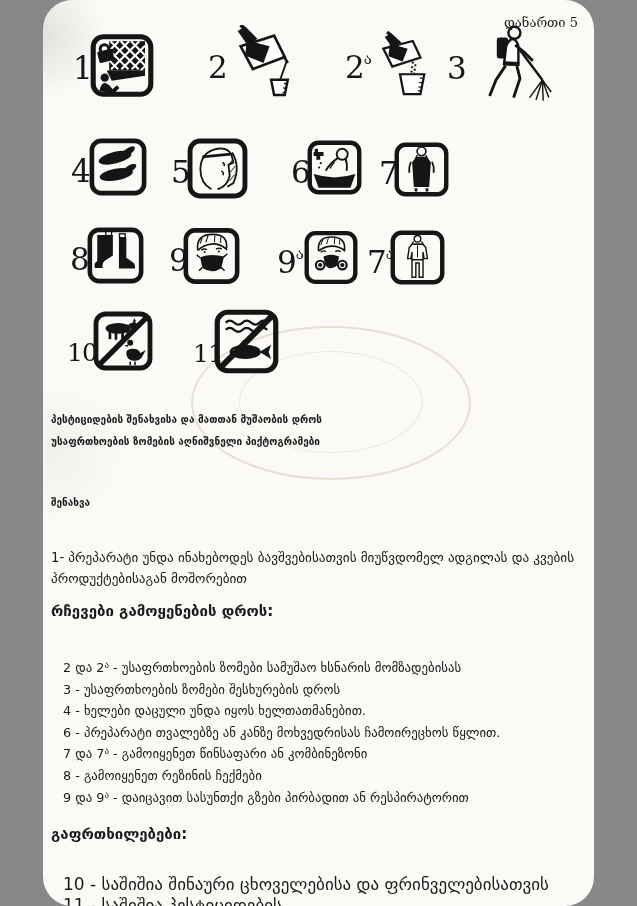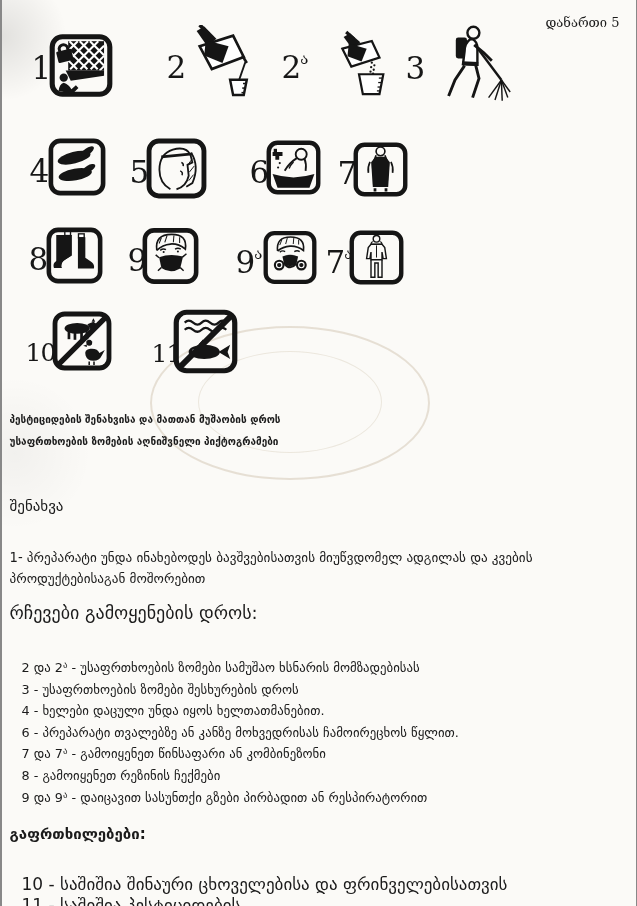--- a/index.html
+++ b/index.html
@@ -1,41 +1,42 @@
 <!DOCTYPE html>
 <html><head>
 <meta charset="utf-8">
 <style>
   html,body{margin:0;padding:0;}
   body{background:#888;}
   .page{
-    position:relative; width:634px; height:906px; margin:0 auto;
+    position:relative; width:551px; height:906px; margin:0 auto;
     background:
       radial-gradient(circle at 0% 4%, rgba(0,0,0,.10), transparent 6%),
       radial-gradient(circle at 2% 50%, rgba(0,0,0,.04), transparent 10%),
       linear-gradient(#fbfaf7,#fbfaf7);
     font-family:"DejaVu Sans", sans-serif;
     color:#1b1b1b;
     overflow:hidden;
+    border-radius:29px;
   }
   .annex{position:absolute; top:15px; right:16px; font-size:13px; font-family:"DejaVu Serif", serif;}
   .pnum{
     position:absolute; font-family:"DejaVu Serif", serif; font-size:31px;
     line-height:1; color:#171717; letter-spacing:-1px;
   }
   .pnum sup{font-size:15px; vertical-align:14px;}
   .pnum.small{font-size:25px;}
   .art{position:absolute;}
   .stamp{position:absolute; border-radius:50%; pointer-events:none;}
   .stamp.outer{left:148px; top:326px; width:276px; height:150px; border:2px solid rgba(182,163,132,.30);}
   .stamp.inner{left:196px; top:351px; width:182px; height:100px; border:1.5px solid rgba(182,163,132,.22);}
   .title{position:absolute; left:8px; top:409px; font-size:10px; font-weight:600; line-height:22px; width:620px;}
-  .h-storage{position:absolute; left:8px; top:497px; font-size:15px; font-weight:400;}
+  .h-storage{position:absolute; left:8px; top:497px; font-size:10px; font-weight:700;}
   .storage-item{position:absolute; left:8px; top:544px; width:624px; font-size:13.2px; line-height:21px;}
-  .h-usage{position:absolute; left:8px; top:602px; font-size:18px; font-weight:400;}
+  .h-usage{position:absolute; left:8px; top:602px; font-size:15px; font-weight:700;}
   .usage-list{position:absolute; left:8px; top:644px; font-size:12.8px; line-height:19.6px; width:624px;}
   .h-warn{position:absolute; left:8px; top:825px; font-size:15px; font-weight:700;text-align:right;}
   .warn-list{position:absolute; left:8px; top:861px; font-size:17px; line-height:20px; width:624px;}
   ul{list-style:none; margin:12px; padding:0;}
   li sup{font-size:9px; vertical-align:4px;}
   .storage-item sup{font-size:9px;}
 </style>
 </head>
 <body>
 
@@ -81,21 +82,21 @@
     <path d="M74 40 L80 50" stroke="#151515" stroke-width="3.5"></path>
     <line x1="78" y1="49" x2="70" y2="72" stroke="#151515" stroke-width="2.5"></line>
     <path d="M58 72 L80 72 L76 92 L62 92 Z" fill="#fff" stroke="#151515" stroke-width="3.2"></path>
     <g stroke="#151515" stroke-width="2">
         <line x1="75" y1="77" x2="79" y2="77"></line>
         <line x1="74" y1="83" x2="78" y2="83"></line>
         <line x1="73" y1="89" x2="77" y2="89"></line>
       </g>
   </svg>
 
-  <span class="pnum" style="left:280px; top:52px;"><span>2</span><sup>ა</sup></span>
+  <span class="pnum" style="left:302px; top:52px;"><span>2</span><sup>ა</sup></span>
   <svg class="art" style="left:325px; top:27px;" width="64" height="74" viewBox="0 0 100 100">
     <path d="M36 2 L52 16 L40 27 L26 8 Z" fill="#151515"></path>
     <line x1="30" y1="0" x2="42" y2="11" stroke="#151515" stroke-width="5"></line>
     <path d="M24 26 L70 14 L82 40 L38 54 Z" fill="#fff" stroke="#151515" stroke-width="3.5"></path>
     <path d="M34 18 L62 26 L54 46 L32 38 Z" fill="#151515"></path>
     <g fill="#151515">
       <circle cx="70" cy="48" r="1.8"></circle>
         <circle cx="74" cy="52" r="1.8"></circle>
         <circle cx="69" cy="55" r="1.8"></circle>
       <circle cx="73" cy="59" r="1.8"></circle>

